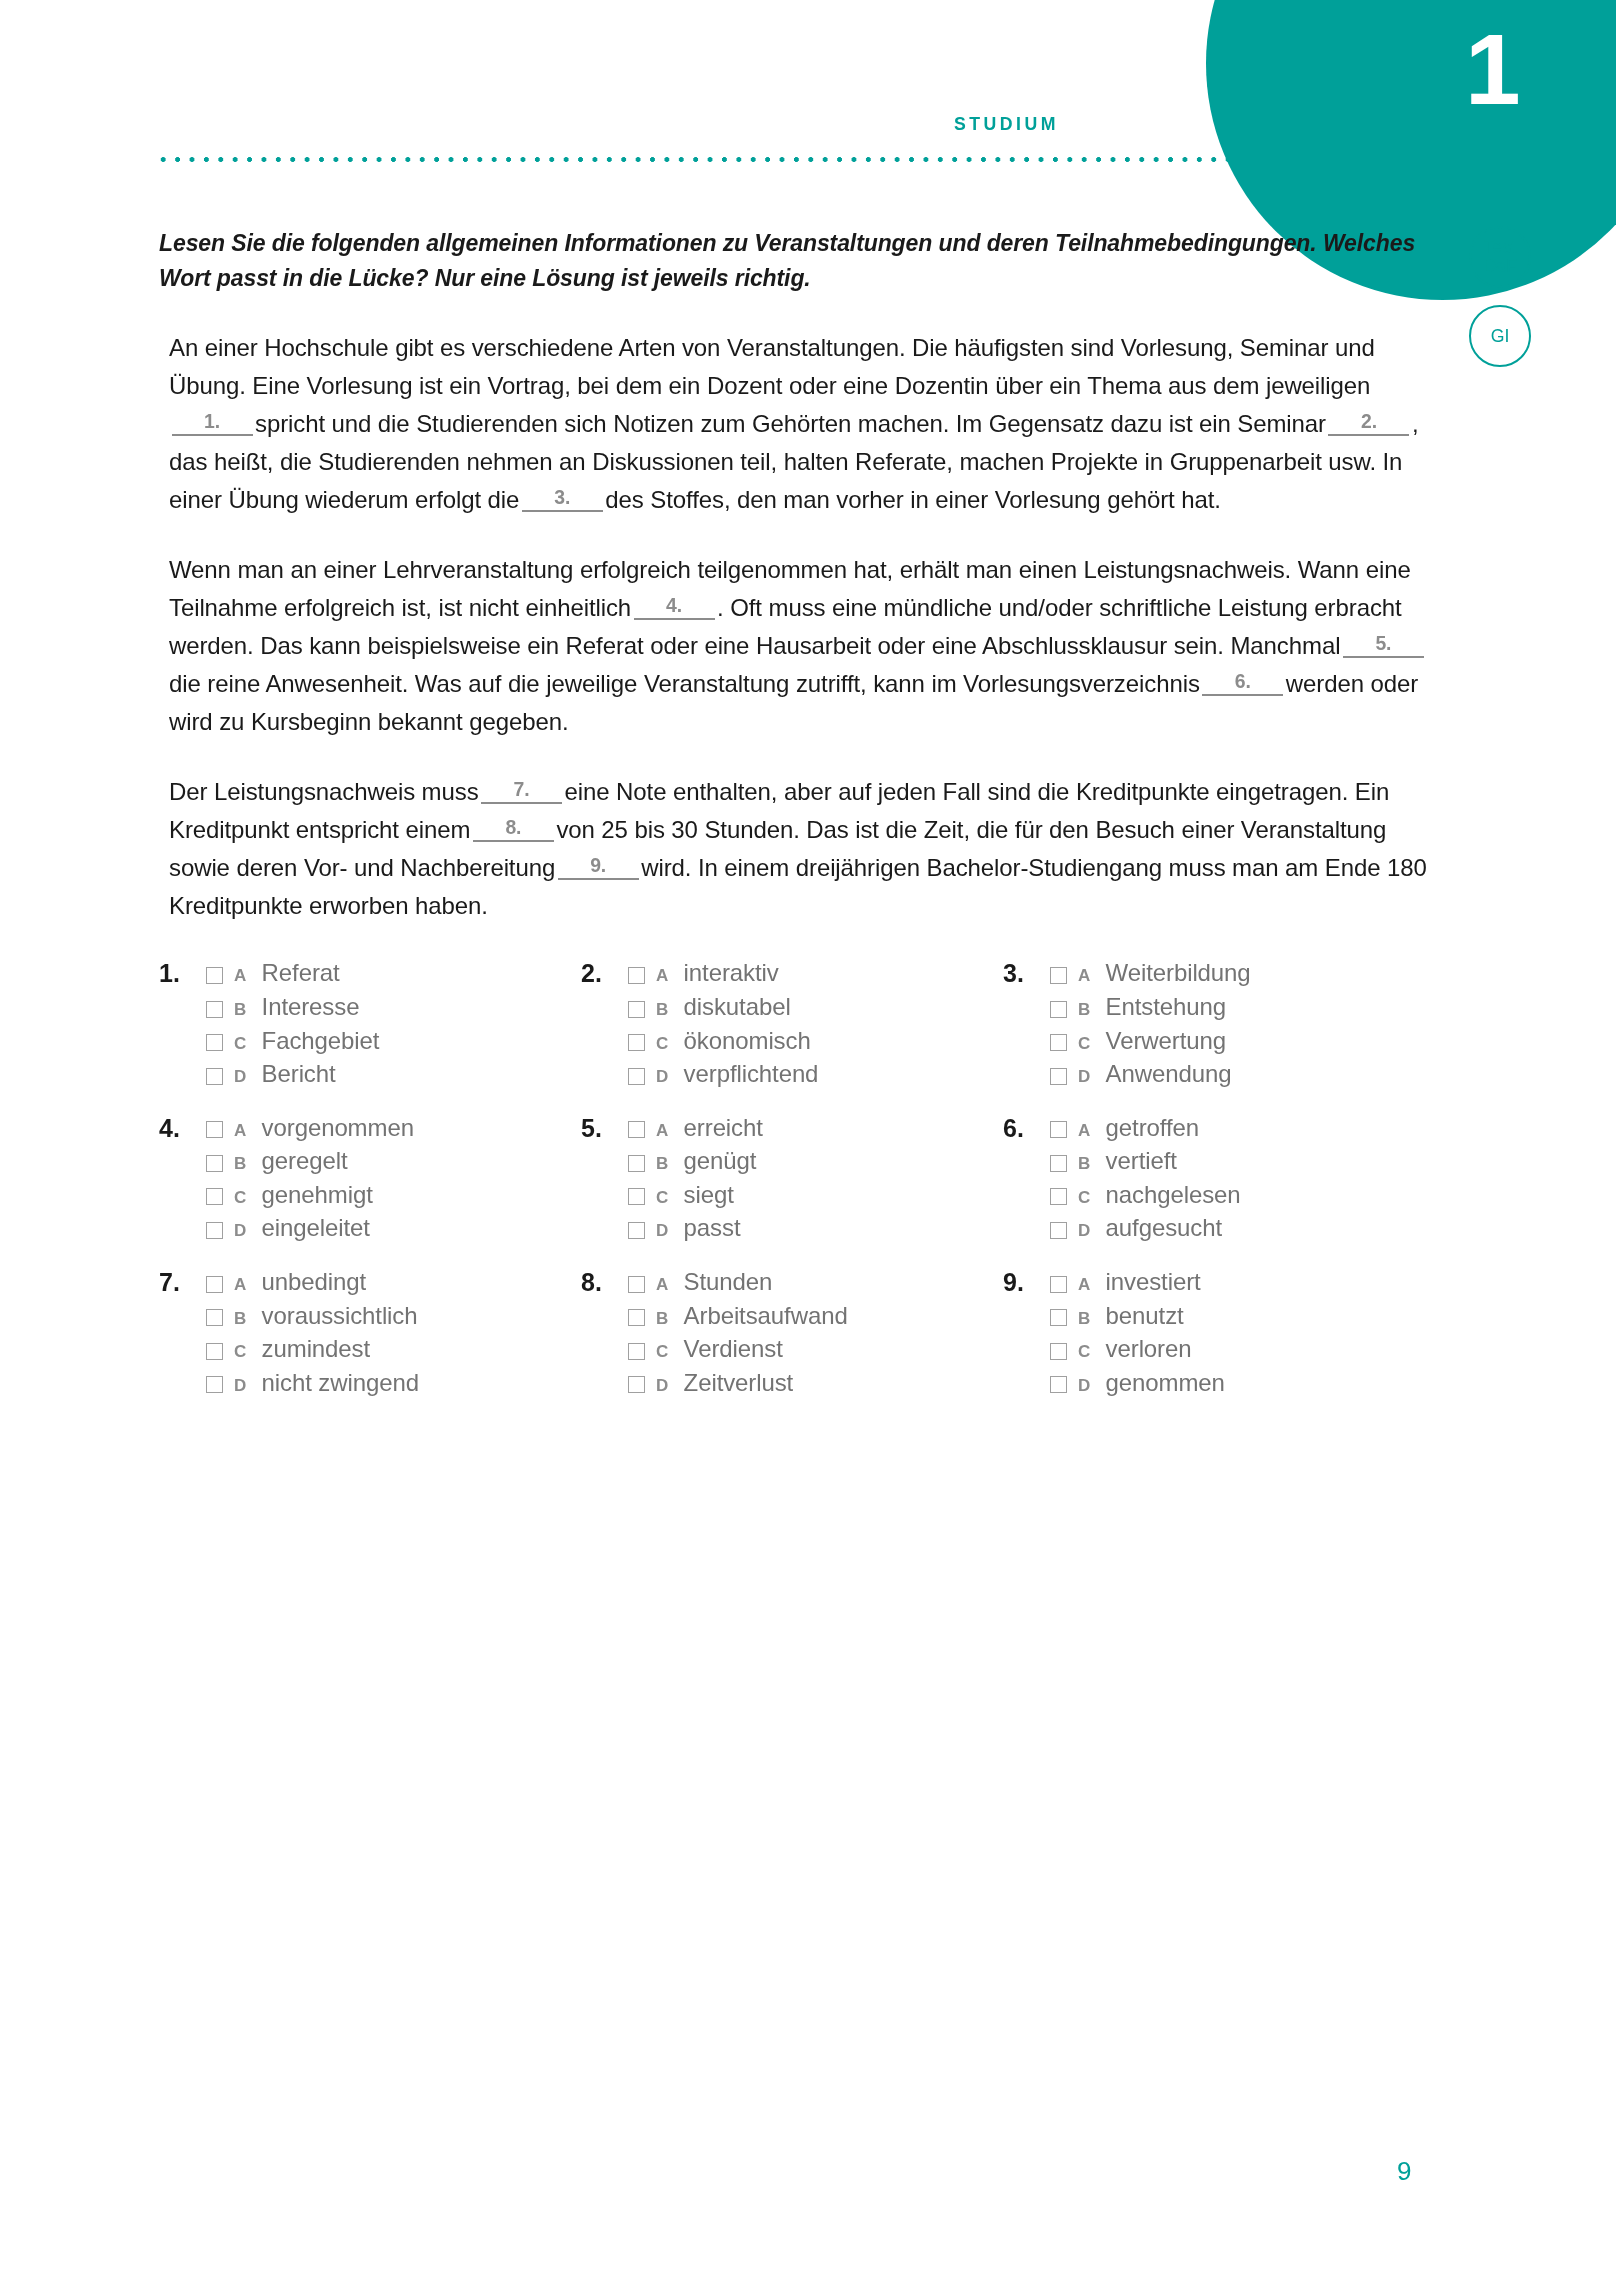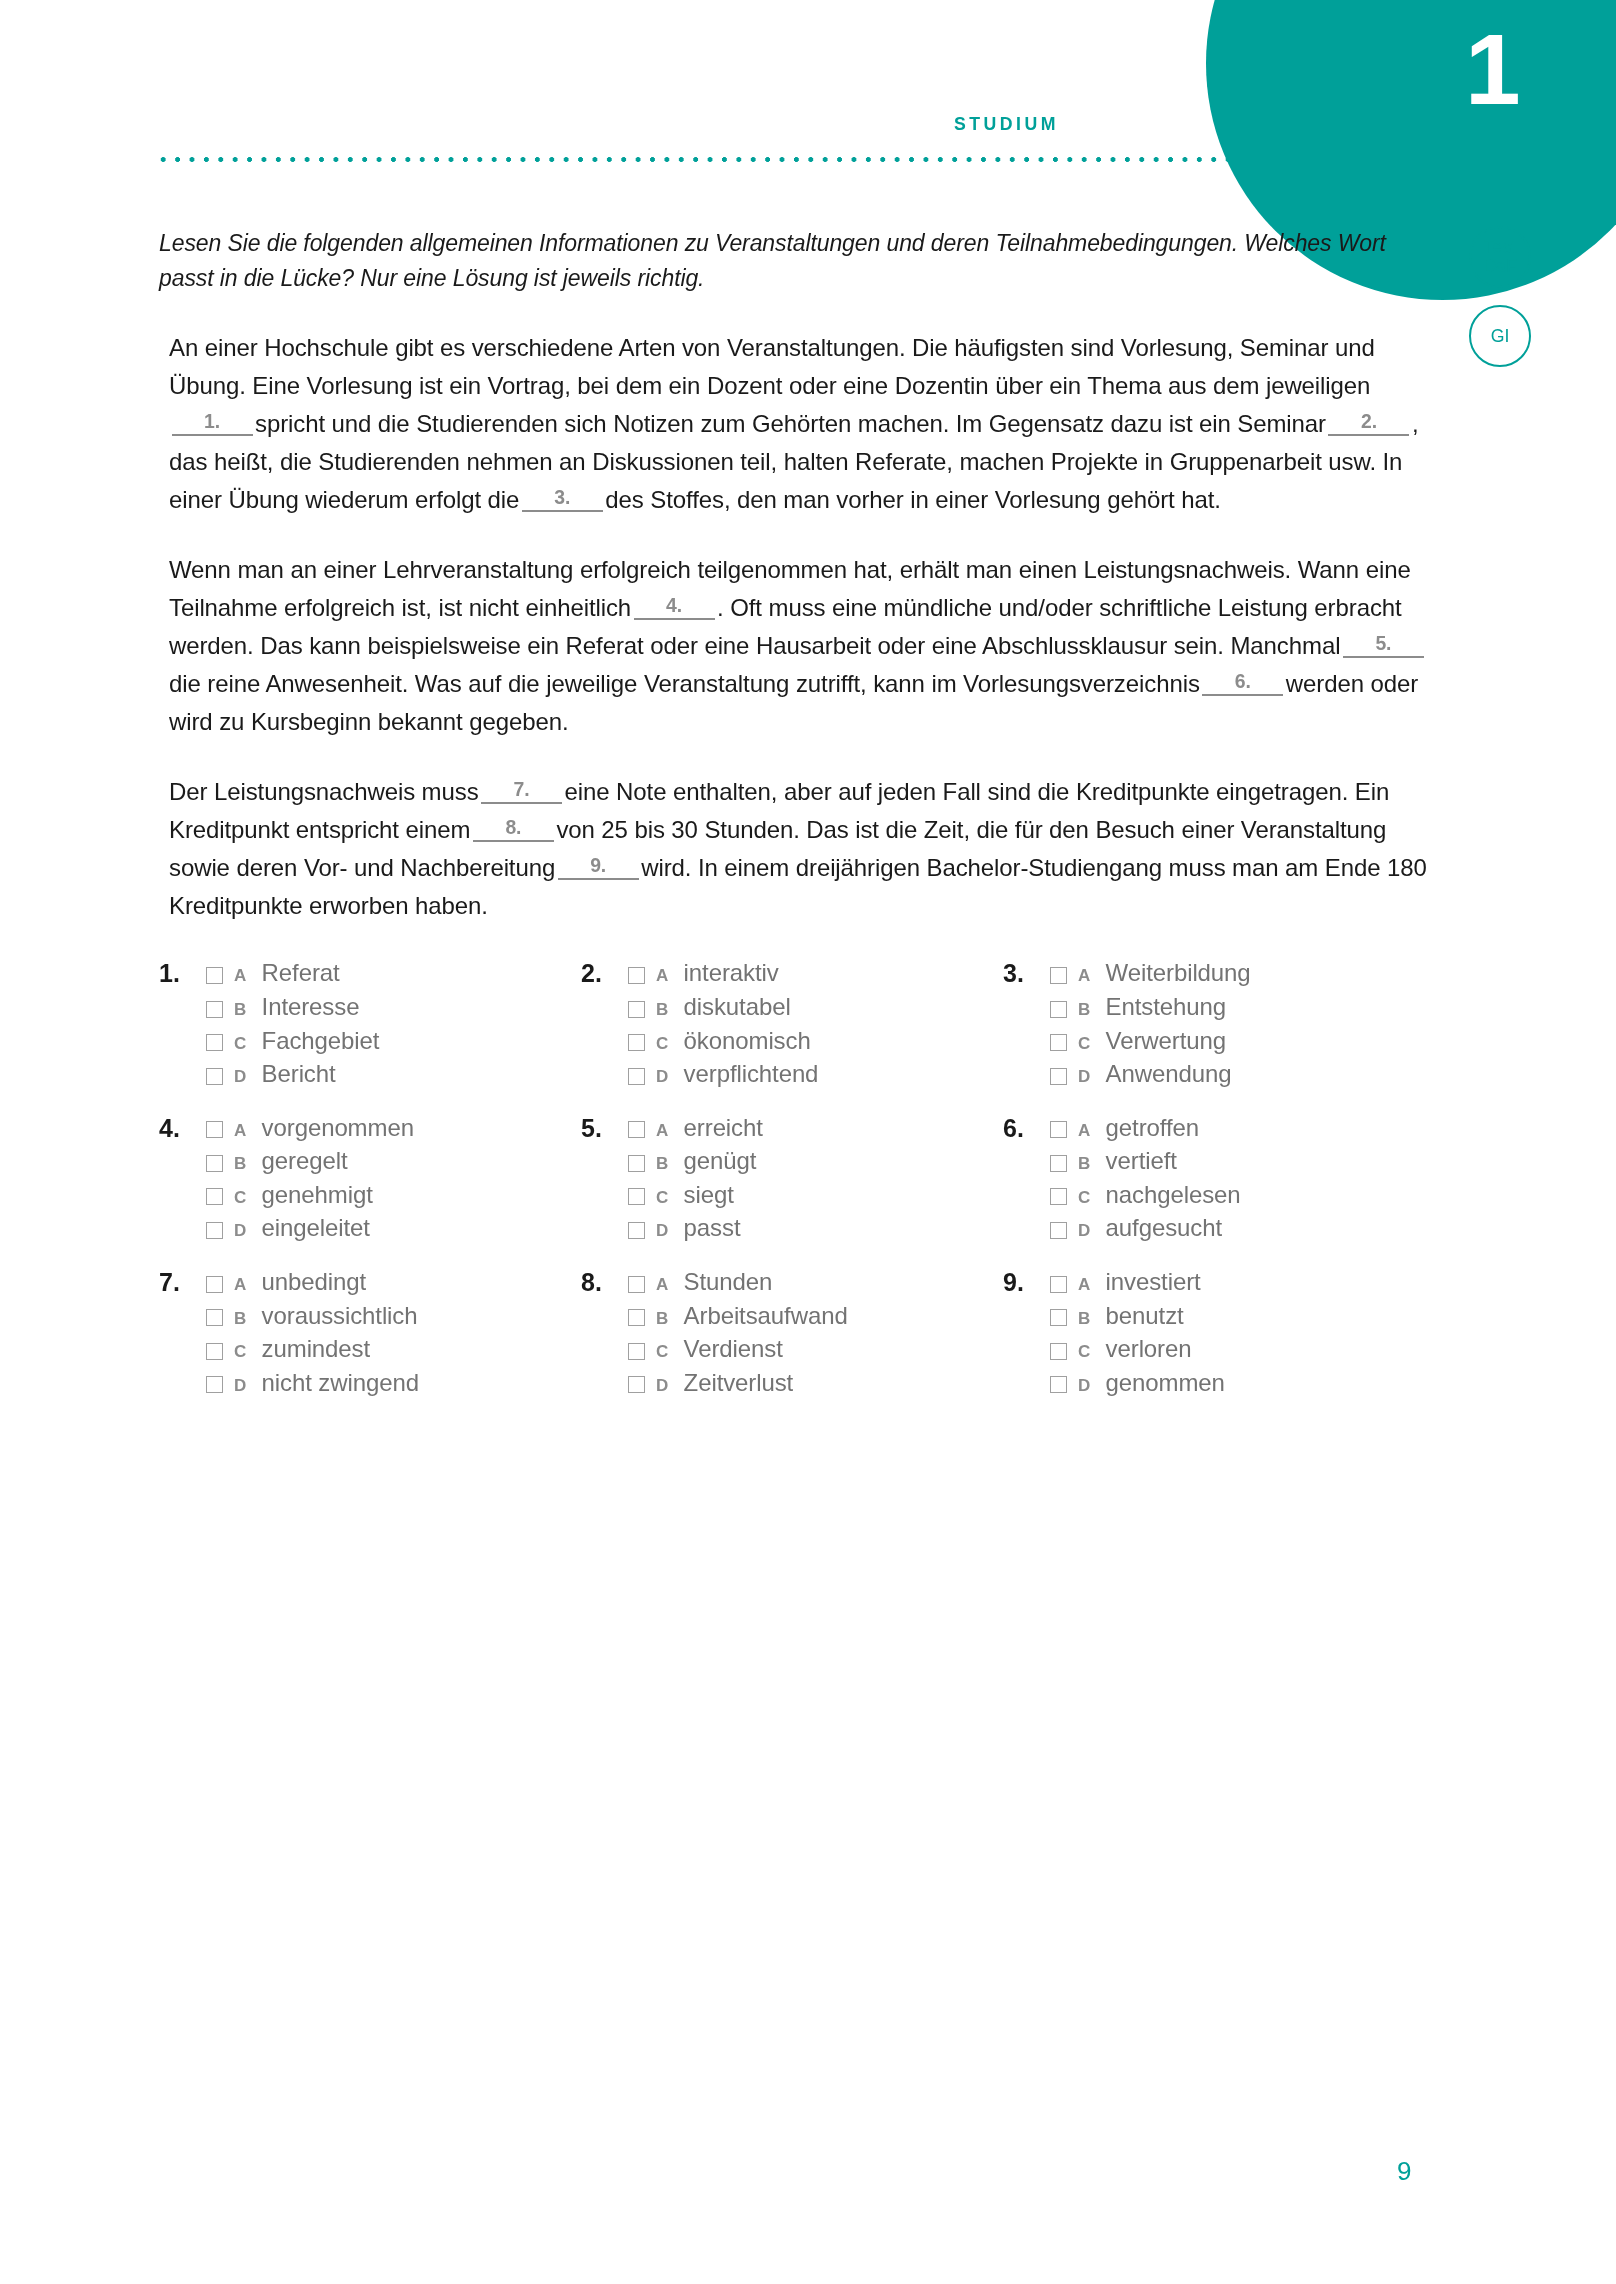--- a/index.html
+++ b/index.html
@@ -100,21 +100,21 @@
   .exercise-title {
     color: #00a099;
     font-size: 29.6px;
     font-weight: bold;
     margin: 0 0 22px 0;
     letter-spacing: 0.2px;
   }
 
   .instruction {
     font-style: italic;
-    font-weight: normal;
+    font-weight: bold;
     font-size: 23px;
     line-height: 1.50;
     color: #1a1a1a;
     margin: 0 0 34px 0;
     letter-spacing: -0.1px;
   }
 
   .body-text p {
     font-size: 24px;
     line-height: 1.585;

